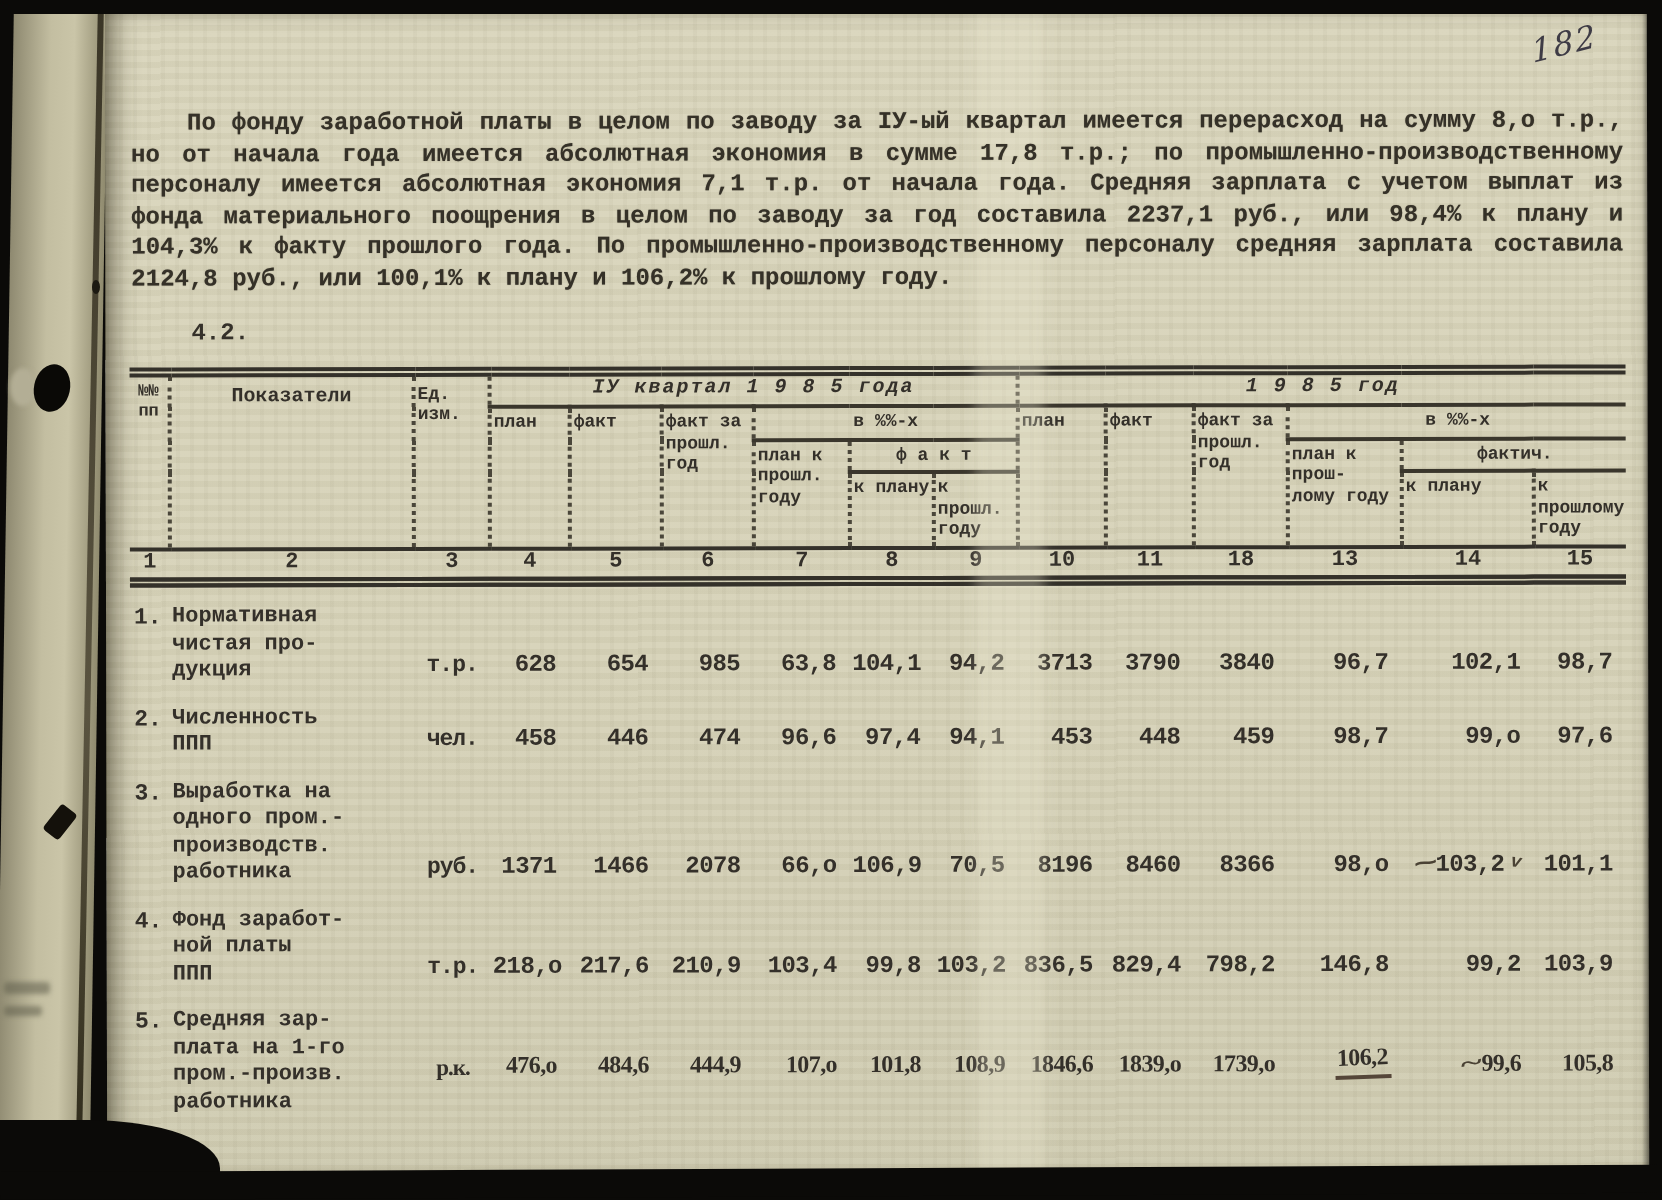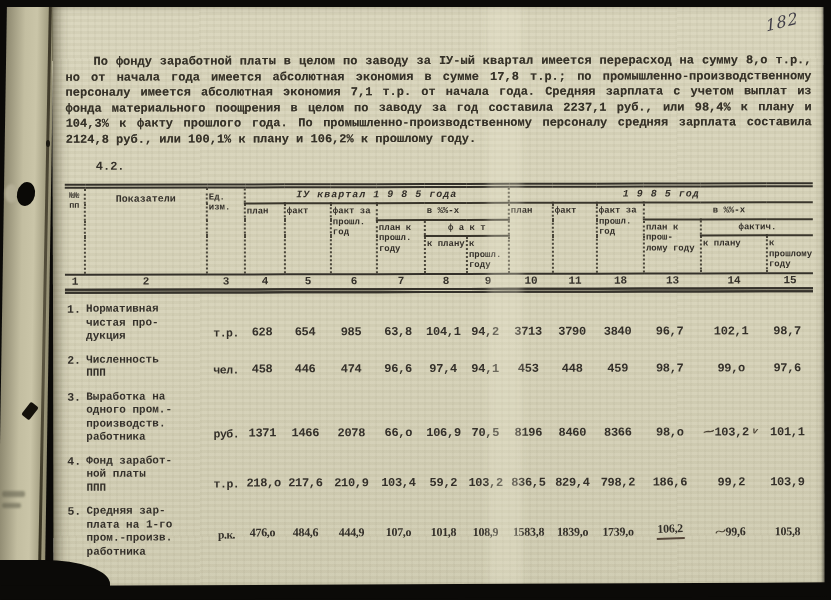--- a/index.html
+++ b/index.html
@@ -55,21 +55,21 @@
   th.c-name{text-align:center;padding-top:6px;font-size:10px;}
   th.c-unit{font-size:9px;padding-top:4px;}
   th.ttl{font-size:10px;letter-spacing:1px;font-style:italic;}
   tr.nums th{border-right:none;border-top:2px solid #34312a;border-bottom:5px double #34312a;
     text-align:center;font-size:11px;padding:1px 0 2px 0;white-space:normal;}
   tbody td{font-weight:700;padding-top:9px;}
   td.rnum{font-size:11.5px;vertical-align:top;text-align:left;padding-left:2px;}
   td.name{font-size:11px;line-height:13.5px;vertical-align:top;white-space:pre-line;padding-left:1px;}
   td.v{vertical-align:bottom;padding-bottom:5px;}
   td.unit{font-size:11.5px;text-align:center;padding-right:1px;letter-spacing:-.5px;}
-  td.val{font-size:12px;text-align:center;padding-right:7px;letter-spacing:-.3px;}
+  td.val{font-size:12px;text-align:right;padding-right:7px;letter-spacing:-.3px;}
   tr.padrow td.v{padding-bottom:19px;font-family:Liberation Serif, serif;}
   .u{display:inline-block;border-bottom:2px solid #554639;transform:rotate(-2deg);padding:0 1px 1px 1px;}
   .pen{color:#4a4234;display:inline-block;}
   .pen.pre{transform:rotate(-10deg) scaleX(1.7);margin-right:2px;font-size:12px;}
   .pen.post{font-size:9px;margin-left:3px;transform:translateY(-2px) rotate(8deg);font-style:italic;}
 </style>
 </head>
 <body>
 
 <div class="stage">
@@ -217,43 +217,43 @@
           <tr>
             <td class="rnum">4.</td>
             <td class="name">Фонд заработ-
 ной платы
 ППП</td>
             <td class="unit v">т.р.</td>
             <td class="val v">218,о</td>
             <td class="val v">217,6</td>
             <td class="val v">210,9</td>
             <td class="val v">103,4</td>
-            <td class="val v">59,2</td>
+            <td class="val v">99,8</td>
             <td class="val v">103,2</td>
             <td class="val v">836,5</td>
             <td class="val v">829,4</td>
             <td class="val v">798,2</td>
-            <td class="val v">186,6</td>
+            <td class="val v">146,8</td>
             <td class="val v">99,2</td>
             <td class="val v">103,9</td>
           </tr>
           <tr class="padrow">
             <td class="rnum">5.</td>
             <td class="name">Средняя зар-
 плата на 1-го
 пром.-произв.
 работника</td>
             <td class="unit v">р.к.</td>
             <td class="val v">476,о</td>
             <td class="val v">484,6</td>
             <td class="val v">444,9</td>
             <td class="val v">107,о</td>
             <td class="val v">101,8</td>
             <td class="val v">108,9</td>
-            <td class="val v">1583,8</td>
+            <td class="val v">1846,6</td>
             <td class="val v">1839,о</td>
             <td class="val v">1739,о</td>
             <td class="val v"><span class="u">106,2</span></td>
             <td class="val v"><span class="pen pre">~</span>99,6</td>
             <td class="val v">105,8</td>
           </tr>
         </tbody>
     </table>
   </div>
 

